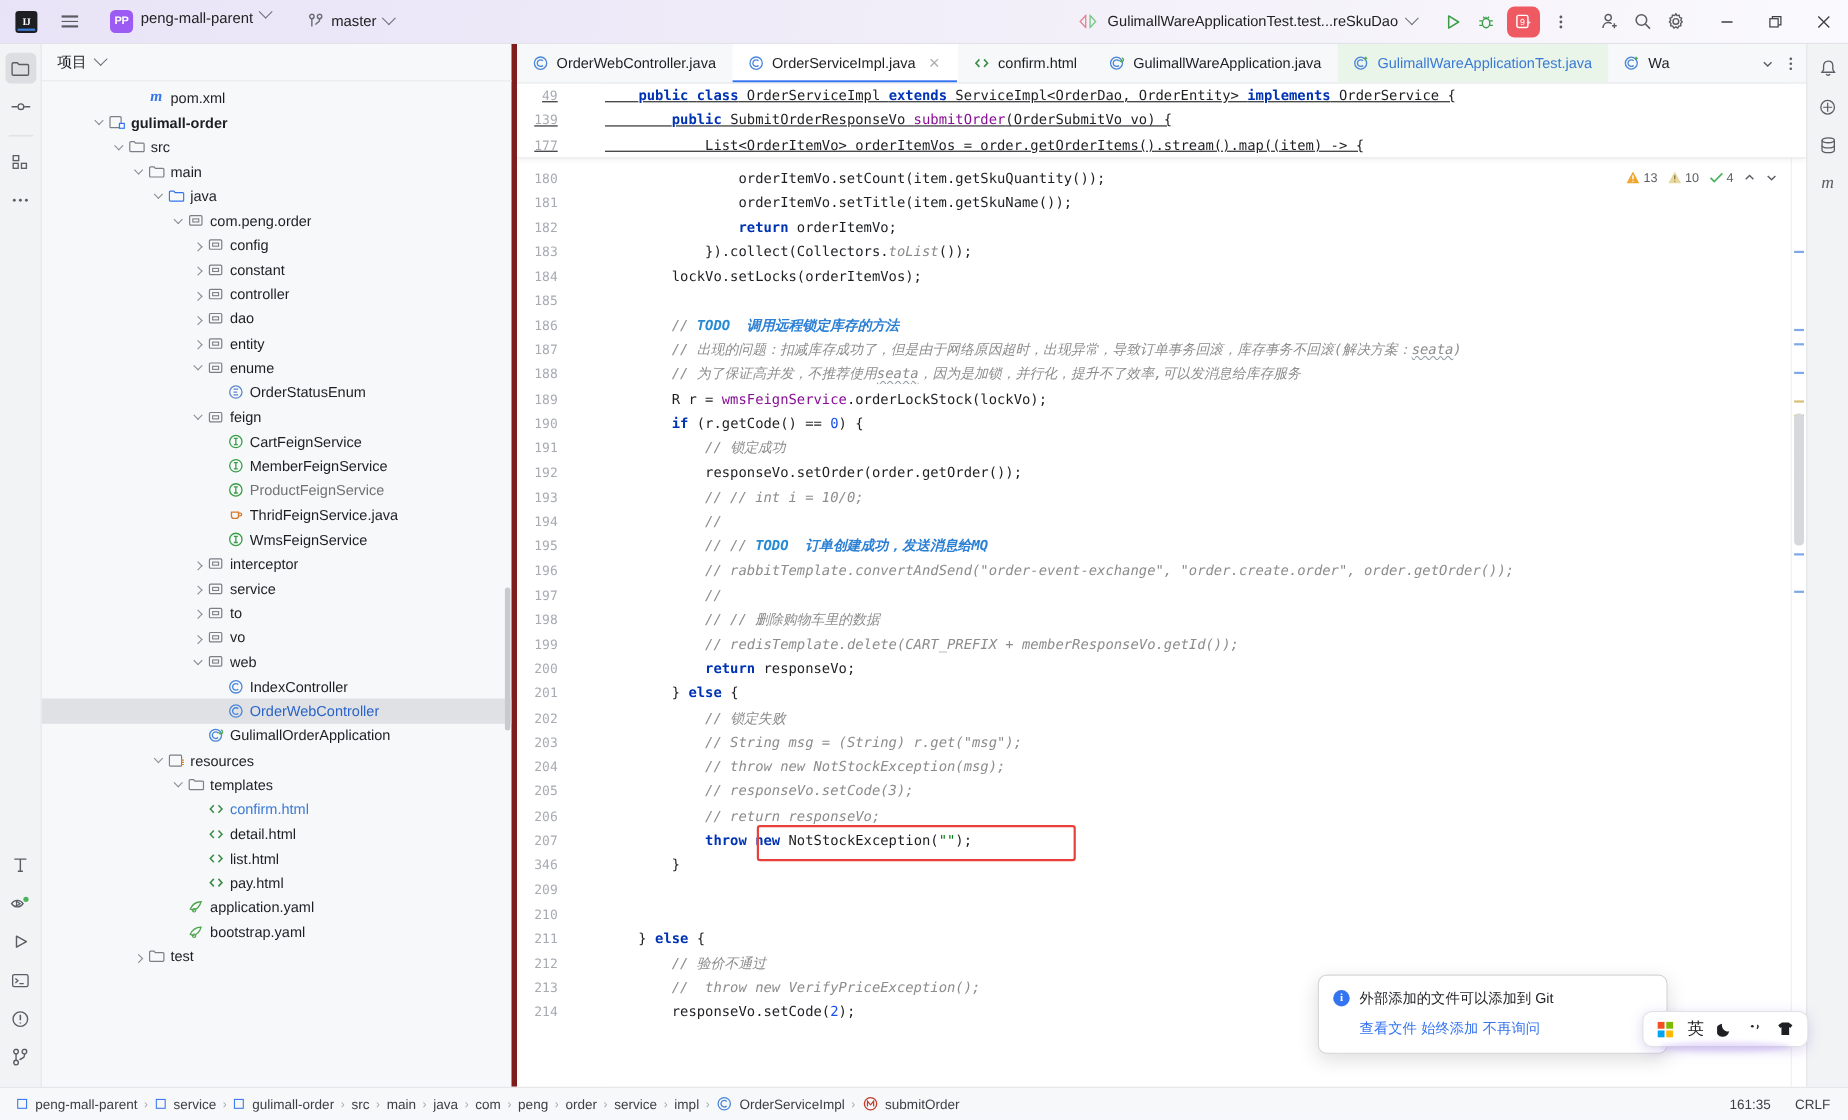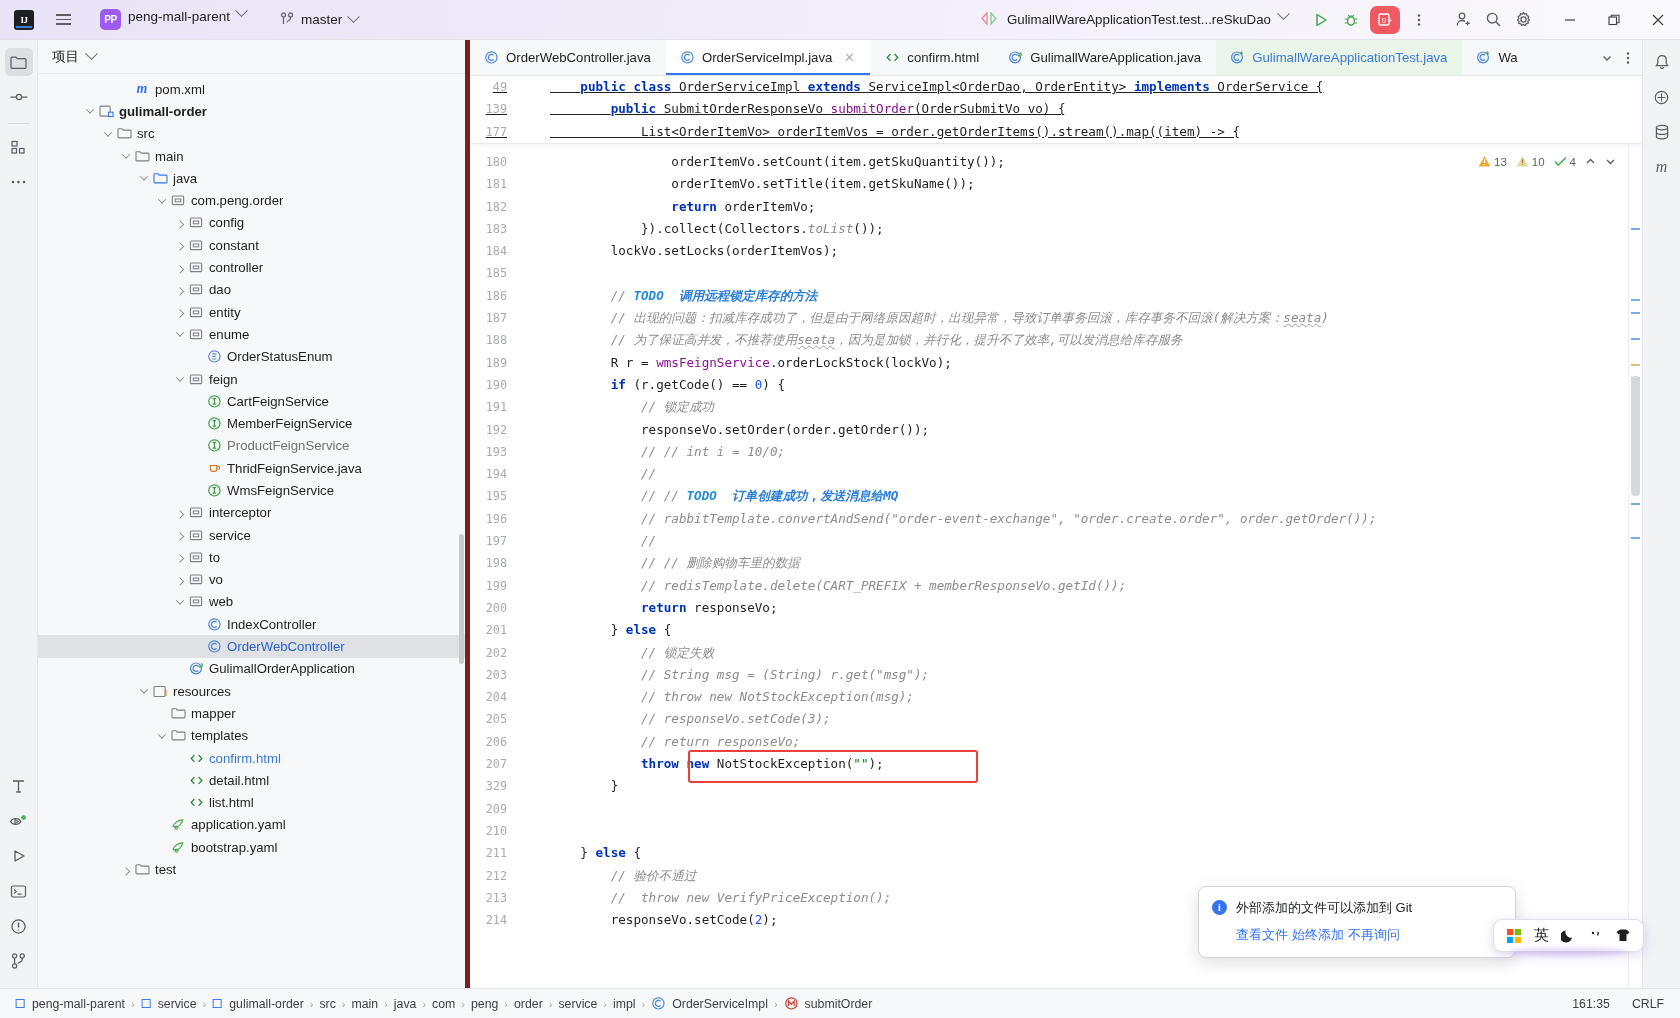--- a/index.html
+++ b/index.html
@@ -22,21 +22,21 @@
   .tb-ij::after{content:"";position:absolute;left:2px;right:2px;bottom:2px;height:2px;background:#3b7ddd;}
   .tb-burger{width:26px;height:26px;margin-left:16px;display:flex;flex-direction:column;justify-content:center;gap:3px;align-items:center;cursor:pointer;}
   .tb-burger i{display:block;width:15px;height:1.6px;background:#5a5d63;}
   .proj-chip{display:flex;align-items:flex-start;gap:7px;margin-left:18px;padding:3px 6px;border-radius:5px;cursor:pointer;}
   .proj-badge{width:21px;height:21px;border-radius:5px;background:#9c5bf2;color:#fff;font-size:10px;font-weight:700;
               display:flex;align-items:center;justify-content:center;letter-spacing:-.3px;}
   .proj-name{font-size:13.5px;color:#222;}
   .chev{width:9px;height:9px;border-right:1.4px solid #70737a;border-bottom:1.4px solid #70737a;transform:rotate(45deg) translate(-2px,-2px);}
   .branch{display:flex;align-items:center;gap:7px;margin-left:22px;padding:3px 6px;border-radius:5px;cursor:pointer;}
   .branch-name{font-size:13.5px;color:#222;}
-  .runconf{margin-left:auto;display:flex;align-items:flex-start;gap:8px;padding:3px 8px;border-radius:5px;cursor:pointer;}
+  .runconf{margin-left:auto;display:flex;align-items:center;gap:8px;padding:3px 8px;border-radius:5px;cursor:pointer;}
   .runconf-txt{font-size:13.3px;color:#222;}
   .tb-ico{width:30px;height:30px;display:flex;align-items:center;justify-content:center;border-radius:5px;cursor:pointer;}
   .notif-btn{width:30px;height:28px;background:#ef5a62;border-radius:7px;display:flex;align-items:center;justify-content:center;cursor:pointer;margin:0 4px;}
   .win-btn{width:44px;height:40px;display:flex;align-items:center;justify-content:center;cursor:pointer;}
 
   
   .body{flex:1;display:flex;min-height:0;position:relative;}
 
   
   .rail{width:38px;flex:0 0 38px;background:#f2f3f5;border-right:1px solid #e4e5e8;
@@ -651,38 +651,28 @@
     <div class="ico">
               <svg width="15" height="15" viewBox="0 0 15 15">
                 <path d="M1 3.4 a.9 .9 0 0 1 .9-.9 h9.3 a.9 .9 0 0 1 .9 .9 v8.2 a.9 .9 0 0 1 -.9 .9 h-9.3 a.9 .9 0 0 1 -.9-.9 z" fill="none" stroke="#7c7f85" stroke-width="1.1"></path>
                 <path d="M11.6 7 h2.6 M11.6 9 h2.6 M11.6 11 h2.6" stroke="#d68a30" stroke-width="1.1"></path>
               </svg>
             </div>
     <div class="lbl" style="color:#1e1f22">resources</div>
           </div>
           <div class="row">
             <div style="width:116px;flex:0 0 116px"></div>
-            <div class="arrow"></div>
+            <div class="arrow down">
+              <i></i>
+            </div>
     <div class="ico">
               <svg width="15" height="15" viewBox="0 0 15 15">
                 <path d="M1 3.6 a.9 .9 0 0 1 .9-.9 h3.1 l1.2 1.4 h6.9 a.9 .9 0 0 1 .9 .9 v6 a.9 .9 0 0 1 -.9 .9 h-11.2 a.9 .9 0 0 1 -.9-.9 z" fill="none" stroke="#7c7f85" stroke-width="1.1"></path>
               </svg>
             </div>
-    <div class="lbl" style="color:#1e1f22">mapper</div>
-          </div>
-          <div class="row">
-            <div style="width:116px;flex:0 0 116px"></div>
-            <div class="arrow down">
-              <i></i>
-            </div>
-    <div class="ico">
-              <svg width="15" height="15" viewBox="0 0 15 15">
-                <path d="M1 3.6 a.9 .9 0 0 1 .9-.9 h3.1 l1.2 1.4 h6.9 a.9 .9 0 0 1 .9 .9 v6 a.9 .9 0 0 1 -.9 .9 h-11.2 a.9 .9 0 0 1 -.9-.9 z" fill="none" stroke="#7c7f85" stroke-width="1.1"></path>
-              </svg>
-            </div>
     <div class="lbl" style="color:#1e1f22">templates</div>
           </div>
           <div class="row">
             <div style="width:134px;flex:0 0 134px"></div>
             <div class="arrow"></div>
     <div class="ico">
               <svg width="15" height="15" viewBox="0 0 15 15">
                 <path d="M5.4 4 L2.2 7.4 L5.4 10.8 M9.6 4 L12.8 7.4 L9.6 10.8" fill="none" stroke="#3a8c46" stroke-width="1.4"></path>
               </svg>
             </div>
@@ -700,20 +690,30 @@
           </div>
           <div class="row">
             <div style="width:134px;flex:0 0 134px"></div>
             <div class="arrow"></div>
     <div class="ico">
               <svg width="15" height="15" viewBox="0 0 15 15">
                 <path d="M5.4 4 L2.2 7.4 L5.4 10.8 M9.6 4 L12.8 7.4 L9.6 10.8" fill="none" stroke="#3a8c46" stroke-width="1.4"></path>
               </svg>
             </div>
     <div class="lbl" style="color:#1e1f22">list.html</div>
+          </div>
+          <div class="row">
+            <div style="width:134px;flex:0 0 134px"></div>
+            <div class="arrow"></div>
+    <div class="ico">
+              <svg width="15" height="15" viewBox="0 0 15 15">
+                <path d="M5.4 4 L2.2 7.4 L5.4 10.8 M9.6 4 L12.8 7.4 L9.6 10.8" fill="none" stroke="#3a8c46" stroke-width="1.4"></path>
+              </svg>
+            </div>
+    <div class="lbl" style="color:#1e1f22">pay.html</div>
           </div>
           <div class="row">
             <div style="width:116px;flex:0 0 116px"></div>
             <div class="arrow"></div>
     <div class="ico">
               <svg width="15" height="15" viewBox="0 0 15 15">
                 <path d="M2 9.4 c1.6-4 5.2-6.4 9.8-6.6 c-1 3.6-3.6 6.8-7.3 7.6 z" fill="none" stroke="#4fa64f" stroke-width="1.2"></path>
                 <circle cx="5.5" cy="10.6" r="1.5" fill="none" stroke="#4fa64f" stroke-width="1.1"></circle>
               </svg>
             </div>
@@ -845,21 +845,21 @@
             <div class="gline">198</div>
             <div class="gline">199</div>
             <div class="gline">200</div>
             <div class="gline">201</div>
             <div class="gline">202</div>
             <div class="gline">203</div>
             <div class="gline">204</div>
             <div class="gline">205</div>
             <div class="gline">206</div>
             <div class="gline">207</div>
-            <div class="gline">329</div>
+            <div class="gline">346</div>
             <div class="gline">209</div>
             <div class="gline">210</div>
             <div class="gline">211</div>
             <div class="gline">212</div>
             <div class="gline">213</div>
             <div class="gline">214</div>
           </div>
         <div class="folds" style="padding-top:75px"></div>
         <div class="code" id="code" style="padding-top:75px"><div class="cl">                orderItemVo.setCount(item.getSkuQuantity());</div><div class="cl">                orderItemVo.setTitle(item.getSkuName());</div><div class="cl">                <span class="kw">return</span> orderItemVo;</div><div class="cl">            }).collect(Collectors.<span class="cm">toList</span>());</div><div class="cl">        lockVo.setLocks(orderItemVos);</div><div class="cl">&nbsp;</div><div class="cl">        <span class="cm">// </span><span class="todo">TODO</span><span class="todocn">  调用远程锁定库存的方法</span></div><div class="cl">        <span class="cmcn">// 出现的问题：扣减库存成功了，但是由于网络原因超时，出现异常，导致订单事务回滚，库存事务不回滚(解决方案：<span class="sq">seata</span>)</span></div><div class="cl">        <span class="cmcn">// 为了保证高并发，不推荐使用<span class="sq">seata</span>，因为是加锁，并行化，提升不了效率,可以发消息给库存服务</span></div><div class="cl">        R r = <span class="fld">wmsFeignService</span>.orderLockStock(lockVo);</div><div class="cl">        <span class="kw">if</span> (r.getCode() == <span class="num">0</span>) {</div><div class="cl">            <span class="cm">// </span><span class="cmcn">锁定成功</span></div><div class="cl">            responseVo.setOrder(order.getOrder());</div><div class="cl">            <span class="cm">// // int i = 10/0;</span></div><div class="cl">            <span class="cm">//</span></div><div class="cl">            <span class="cm">// // </span><span class="todo">TODO</span><span class="todocn">  订单创建成功，发送消息给MQ</span></div><div class="cl">            <span class="cm">// rabbitTemplate.convertAndSend("order-event-exchange", "order.create.order", order.getOrder());</span></div><div class="cl">            <span class="cm">//</span></div><div class="cl">            <span class="cm">// // </span><span class="cmcn">删除购物车里的数据</span></div><div class="cl">            <span class="cm">// redisTemplate.delete(CART_PREFIX + memberResponseVo.getId());</span></div><div class="cl">            <span class="kw">return</span> responseVo;</div><div class="cl">        } <span class="kw">else</span> {</div><div class="cl">            <span class="cm">// </span><span class="cmcn">锁定失败</span></div><div class="cl">            <span class="cm">// String msg = (String) r.get("msg");</span></div><div class="cl">            <span class="cm">// throw new NotStockException(msg);</span></div><div class="cl">            <span class="cm">// responseVo.setCode(3);</span></div><div class="cl">            <span class="cm">// return responseVo;</span></div><div class="cl">            <span class="kw">throw</span> <span class="kw">new</span> NotStockException(<span class="str">""</span>);</div><div class="cl">        }</div><div class="cl">&nbsp;</div><div class="cl">&nbsp;</div><div class="cl">    } <span class="kw">else</span> {</div><div class="cl">        <span class="cm">// </span><span class="cmcn">验价不通过</span></div><div class="cl">        <span class="cm">//  throw new VerifyPriceException();</span></div><div class="cl">        responseVo.setCode(<span class="num">2</span>);</div></div>
 

